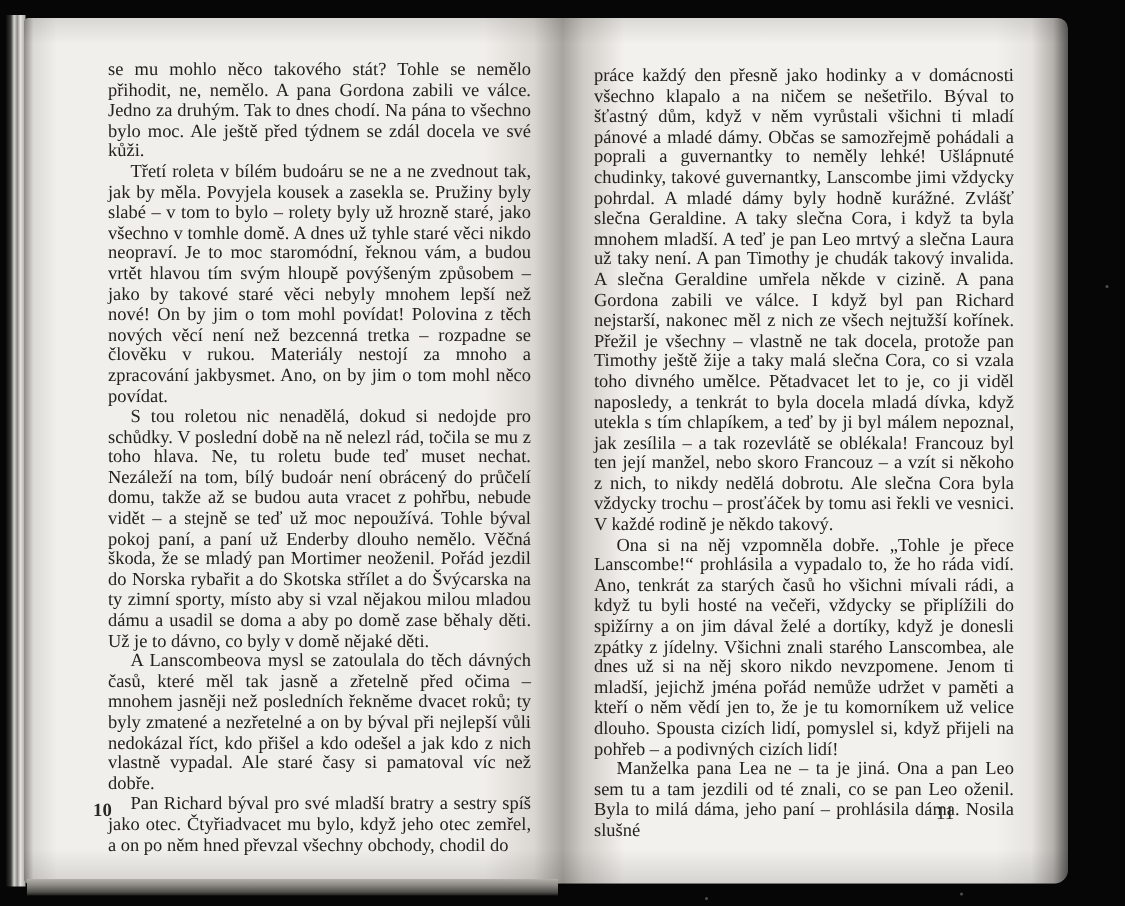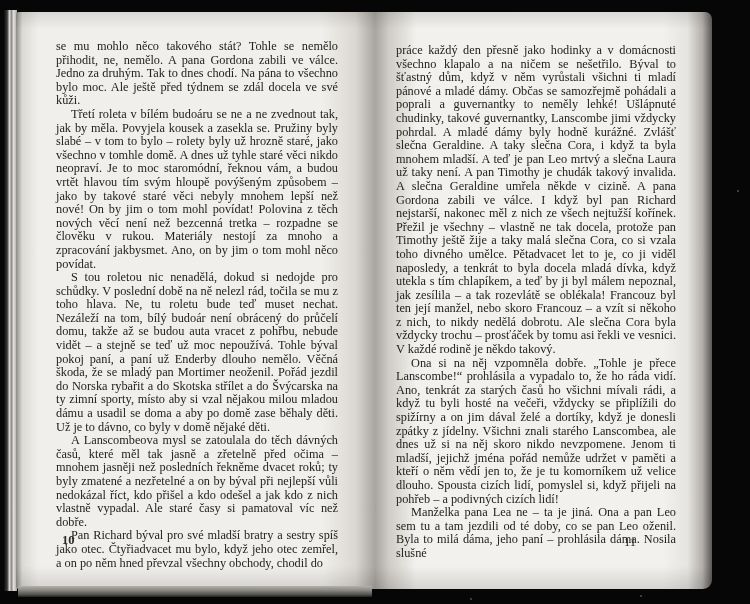--- a/index.html
+++ b/index.html
@@ -18,21 +18,21 @@
   
   .left-edges{position:absolute;left:4px;top:10px;width:13px;height:581px;
           background:linear-gradient(90deg,#0c0c0c 0%,#3a3a38 25%,#d9d7d3 42%,
                      #8f8d89 58%,#e4e2de 74%,#a7a5a1 100%);}
   
   .bottom-edges{position:absolute;left:18px;top:586px;width:354px;height:11px;
           background:linear-gradient(180deg,#b3b0aa 0%,#8b8983 38%,#504f4b 80%,#1d1d1c 100%);}
   
   .page-text{position:absolute;color:#24221f;font-size:12.3px;line-height:13.6px;
           text-align:justify;}
-  .page-text.left{left:56px;top:40px;width:282px;}
+  .page-text.left{left:72px;top:40px;width:282px;}
   .page-text.right{left:396px;top:44px;width:280px;}
   .para{margin:0;text-align:justify;}
   .para.indent{text-indent:15px;}
   .em{}
   .page-number{position:absolute;color:#2a2825;font-size:12.5px;}
   .page-number.left{left:62px;top:533px;font-weight:bold;}
   .page-number.right{left:624px;top:535px;}
   
   .speck{position:absolute;width:2px;height:2px;border-radius:50%;background:#8e8a84;opacity:.55;}
 </style>
@@ -49,20 +49,20 @@
       <p class="para indent"><span>Třetí roleta v bílém budoáru se ne a ne zvednout tak, jak by měla. Povyjela kousek a zasekla se. Pružiny byly slabé – v tom to bylo – rolety byly už hrozně staré, jako všechno v tomhle domě. A dnes už tyhle staré věci nikdo neopraví. Je to moc staromódní, řeknou vám, a budou vrtět hlavou tím svým hloupě povýšeným způsobem – jako by takové staré věci nebyly mnohem lepší než nové! </span><span class="em">On</span><span> by jim o tom mohl povídat! Polovina z těch nových věcí není než bezcenná tretka – rozpadne se člověku v rukou. Materiály nestojí za mnoho a zpracování jakbysmet. Ano, </span><span class="em">on</span><span> by jim o tom mohl něco povídat.</span></p>
       <p class="para indent"><span>S tou roletou nic nenadělá, dokud si nedojde pro schůdky. V poslední době na ně nelezl rád, točila se mu z toho hlava. Ne, tu roletu bude teď muset nechat. Nezáleží na tom, bílý budoár není obrácený do průčelí domu, takže až se budou auta vracet z pohřbu, nebude vidět – a stejně se teď už moc nepoužívá. Tohle býval pokoj paní, a paní už Enderby dlouho nemělo. Věčná škoda, že se mladý pan Mortimer neoženil. Pořád jezdil do Norska rybařit a do Skotska střílet a do Švýcarska na ty zimní sporty, místo aby si vzal nějakou milou mladou dámu a usadil se doma a aby po domě zase běhaly děti. Už je to dávno, co byly v domě nějaké děti.</span></p>
       <p class="para indent"><span>A Lanscombeova mysl se zatoulala do těch dávných časů, které měl tak jasně a zřetelně před očima – mnohem jasněji než posledních řekněme dvacet roků; ty byly zmatené a nezřetelné a on by býval při nejlepší vůli nedokázal říct, kdo přišel a kdo odešel a jak kdo z nich vlastně vypadal. Ale staré časy si pamatoval víc než dobře.</span></p>
       <p class="para indent"><span>Pan Richard býval pro své mladší bratry a sestry spíš jako otec. Čtyřiadvacet mu bylo, když jeho otec zemřel, a on po něm hned převzal všechny obchody, chodil do</span></p>
     </div>
   <div class="page-number left">10</div>
 
   <div class="page-text right">
       <p class="para"><span>práce každý den přesně jako hodinky a v domácnosti všechno klapalo a na ničem se nešetřilo. Býval to šťastný dům, když v něm vyrůstali všichni ti mladí pánové a mladé dámy. Občas se samozřejmě pohádali a poprali a guvernantky to neměly lehké! Ušlápnuté chudinky, takové guvernantky, Lanscombe jimi vždycky pohrdal. A mladé dámy byly hodně kurážné. Zvlášť slečna Geraldine. A taky slečna Cora, i když ta byla mnohem mladší. A teď je pan Leo mrtvý a slečna Laura už taky není. A pan Timothy je chudák takový invalida. A slečna Geraldine umřela někde v cizině. A pana Gordona zabili ve válce. I když byl pan Richard nejstarší, nakonec měl z nich ze všech nejtužší kořínek. Přežil je všechny – vlastně ne tak docela, protože pan Timothy ještě žije a taky malá slečna Cora, co si vzala toho divného umělce. Pětadvacet let to je, co ji viděl naposledy, a tenkrát to byla docela mladá dívka, když utekla s tím chlapíkem, a teď by ji byl málem nepoznal, jak zesílila – a tak rozevlátě se oblékala! Francouz byl ten její manžel, nebo skoro Francouz – a vzít si někoho </span><span class="em">z nich</span><span>, to nikdy nedělá dobrotu. Ale slečna Cora byla vždycky trochu – </span><span class="em">prosťáček</span><span> by tomu asi řekli ve vesnici. V každé rodině je někdo takový.</span></p>
       <p class="para indent"><span>Ona si </span><span class="em">na něj</span><span> vzpomněla dobře. „Tohle je přece Lanscombe!“ prohlásila a vypadalo to, že ho ráda vidí. Ano, tenkrát za starých časů ho všichni mívali rádi, a když tu byli hosté na večeři, vždycky se připlížili do spižírny a on jim dával želé a dortíky, když je donesli zpátky z jídelny. Všichni znali starého Lanscombea, ale dnes už si na něj skoro nikdo nevzpomene. Jenom ti mladší, jejichž jména pořád nemůže udržet v paměti a kteří o něm vědí jen to, že je tu komorníkem už velice dlouho. Spousta cizích lidí, pomyslel si, když přijeli na pohřeb – a podivných cizích lidí!</span></p>
-      <p class="para indent"><span>Manželka pana Lea ne – ta je jiná. Ona a pan Leo sem tu a tam jezdili od té doby, co se pan Leo oženil. Byla to milá dáma, jeho paní – </span><span class="em">prohlásila</span><span> dáma. Nosila slušné</span></p>
+      <p class="para indent"><span>Manželka pana Lea ne – ta je jiná. Ona a pan Leo sem tu a tam jezdili od té znali, co se pan Leo oženil. Byla to milá dáma, jeho paní – </span><span class="em">prohlásila</span><span> dáma. Nosila slušné</span></p>
     </div>
   <div class="page-number right">11</div>
 
   <div class="speck" style="left:470px;top:598px;"></div>
   <div class="speck" style="left:640px;top:595px;"></div>
   <div class="speck" style="left:737px;top:190px;"></div>
 </div>
 
 </body></html>

